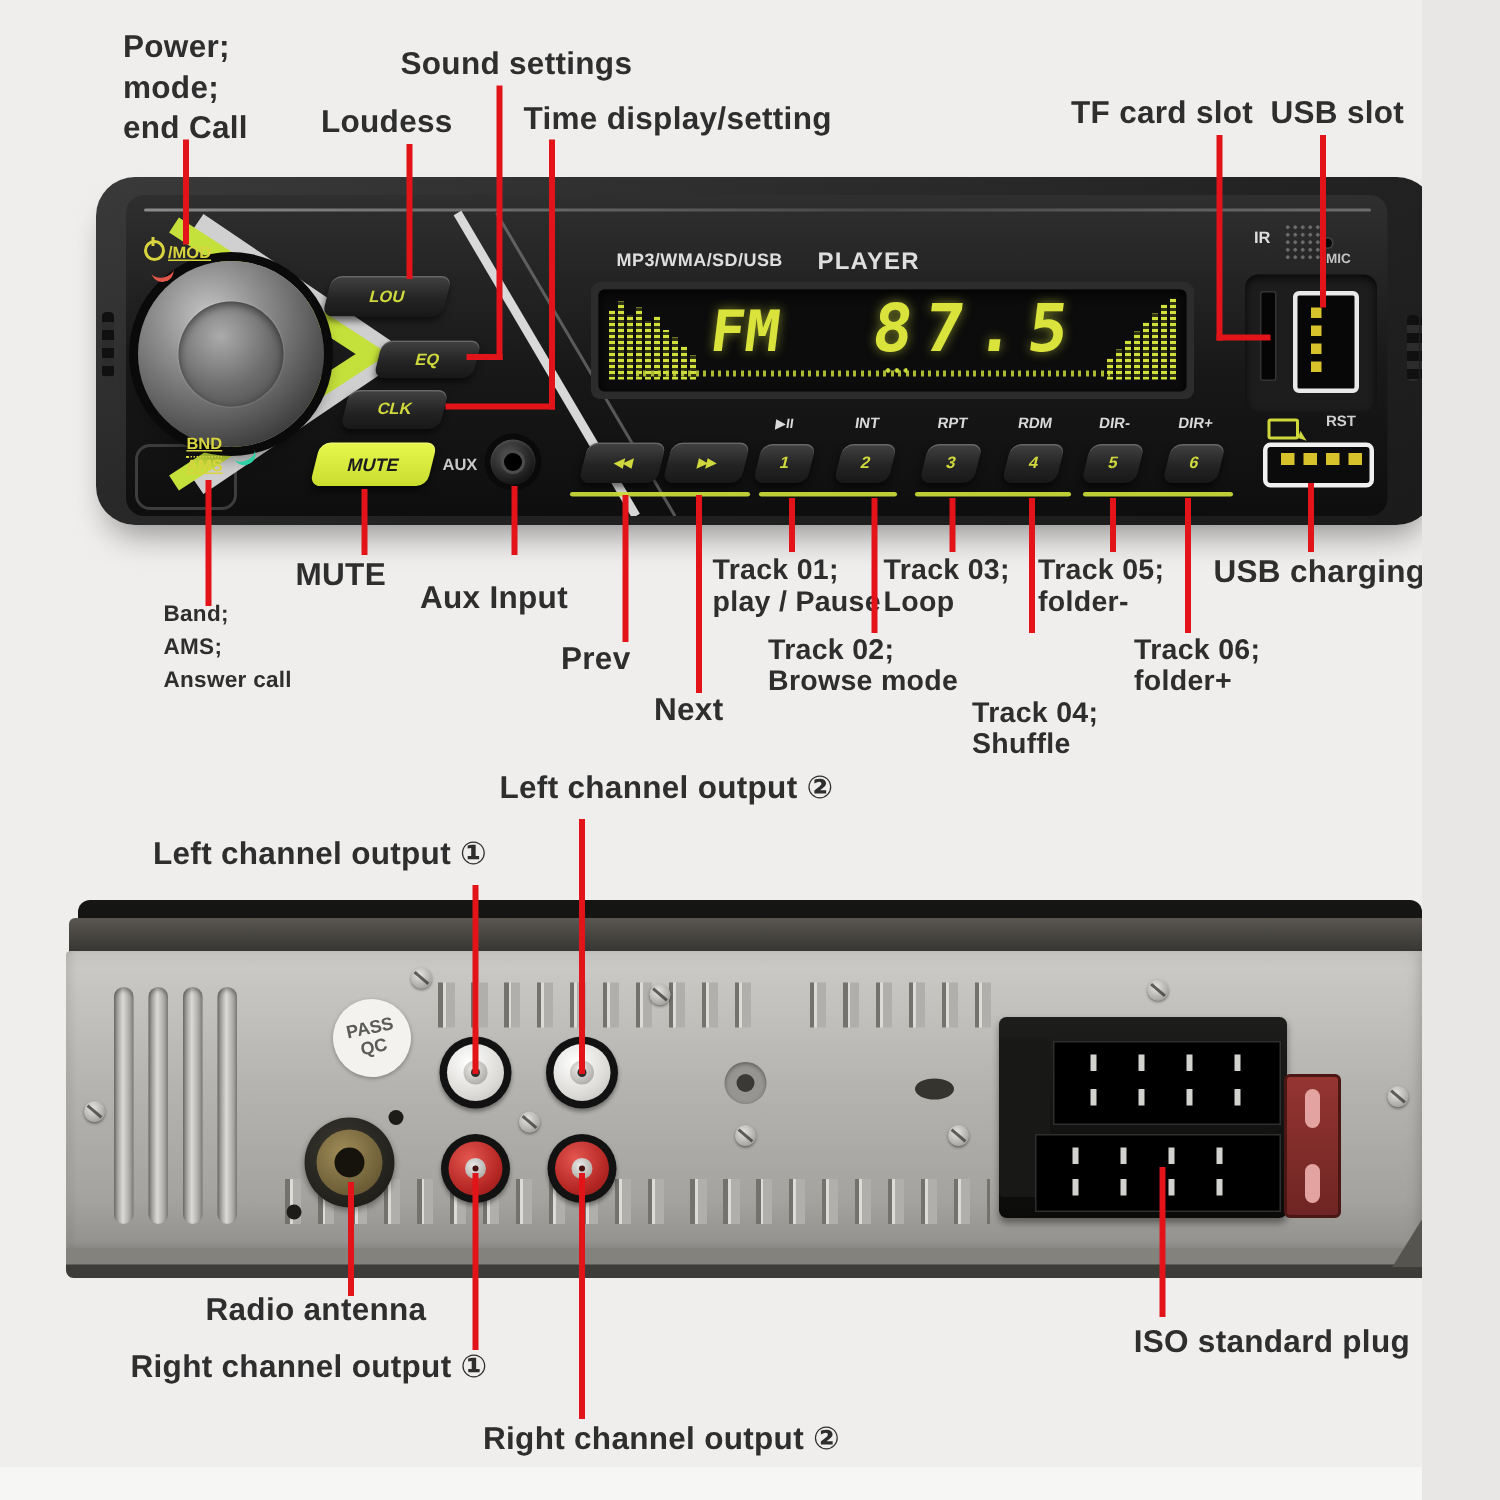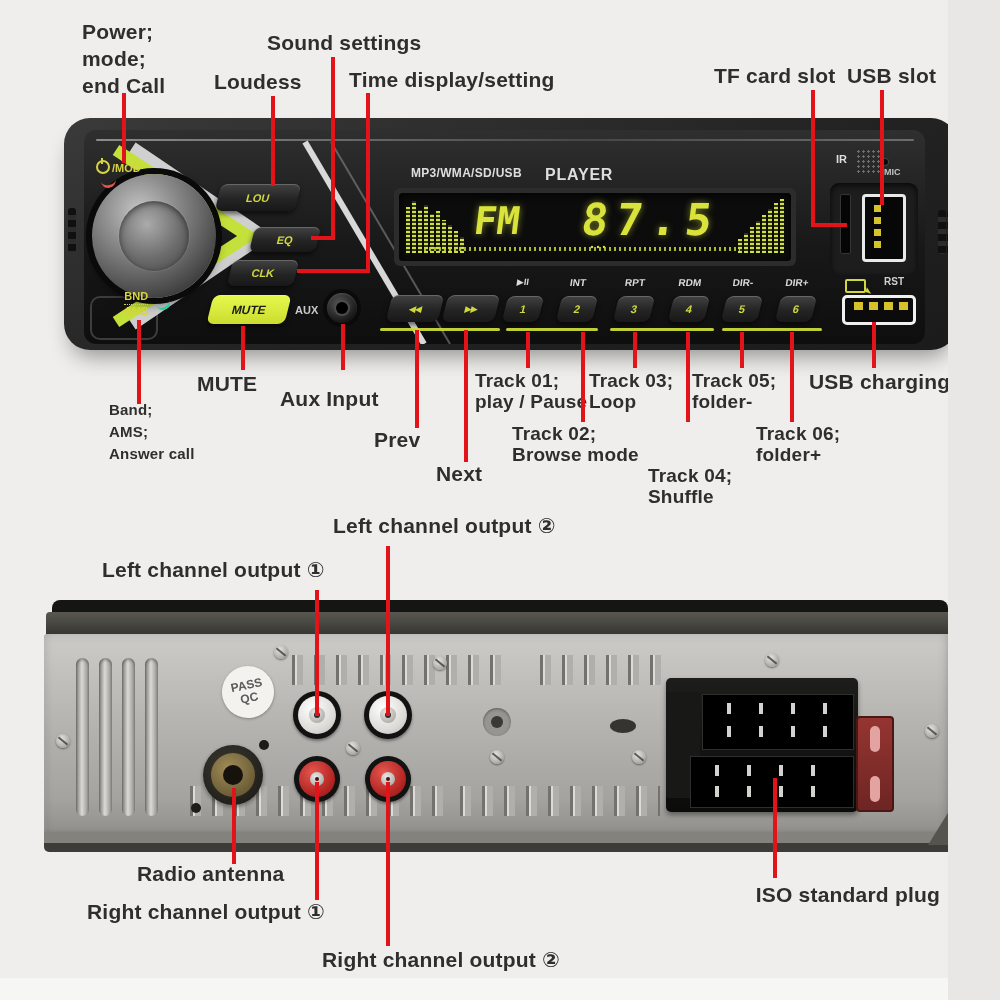--- a/index.html
+++ b/index.html
@@ -30,21 +30,21 @@
         box-shadow:inset 0 2px 6px rgba(0,0,0,.5),0 0 0 1px rgba(255,255,255,.08);}
   .deco{left:84px;top:130px;z-index:8;}
   .fbtn{position:absolute;transform:skewX(-14deg);border-radius:7px;color:#cfd83c;
         font-weight:bold;font-size:11px;display:flex;align-items:center;justify-content:center;
         background:linear-gradient(180deg,#424242,#242424 55%,#181818);
         box-shadow:0 3px 5px rgba(0,0,0,.55),inset 0 1px 0 rgba(255,255,255,.2);z-index:12;}
   .fbtn.mute{background:linear-gradient(180deg,#e7f84c,#cadd2f);color:#1d1d1d;font-size:12px;}
   .klabel{position:absolute;width:44px;text-align:center;color:#d9d9d9;font-weight:bold;
         font-size:10px;z-index:12;transform:skewX(-8deg);}
   .ul{position:absolute;top:328px;height:3px;background:#c9d83a;border-radius:2px;z-index:12;opacity:.95;}
-  .ptxt{position:absolute;z-index:12;font-weight:bold;color:#d8d43f;}
+  .ptxt{position:absolute;z-index:12;font-weight:bold;color:#d8d43f;text-decoration:underline;}
   .pwr-icon{width:10px;height:10px;border:2px solid #d8d43f;border-radius:50%;display:inline-block;position:relative;top:2px;margin-right:2px;}
   .pwr-icon i{position:absolute;left:3px;top:-4px;width:2px;height:6px;background:#d8d43f;}
   .phone{position:absolute;width:15px;height:9px;border-bottom:3px solid #e0564a;border-radius:0 0 9px 9px;z-index:12;}
   .jack{left:327px;top:293px;width:30px;height:30px;border-radius:50%;z-index:12;
         background:radial-gradient(circle at 40% 35%,#555,#161616 72%);
         box-shadow:0 0 0 4px #0a0a0a,inset 0 1px 2px rgba(255,255,255,.15);}
   .jack i{position:absolute;inset:9px;border-radius:50%;background:#000;box-shadow:0 0 0 2px #4c4c4c;}
   .dframe{left:394px;top:188px;width:402px;height:78px;border-radius:6px;background:#2c2c2c;z-index:10;}
   .screen{left:399px;top:193px;width:392px;height:68px;border-radius:4px;background:#0c0c0c;z-index:11;
         box-shadow:inset 0 2px 8px rgba(0,0,0,.9);}

